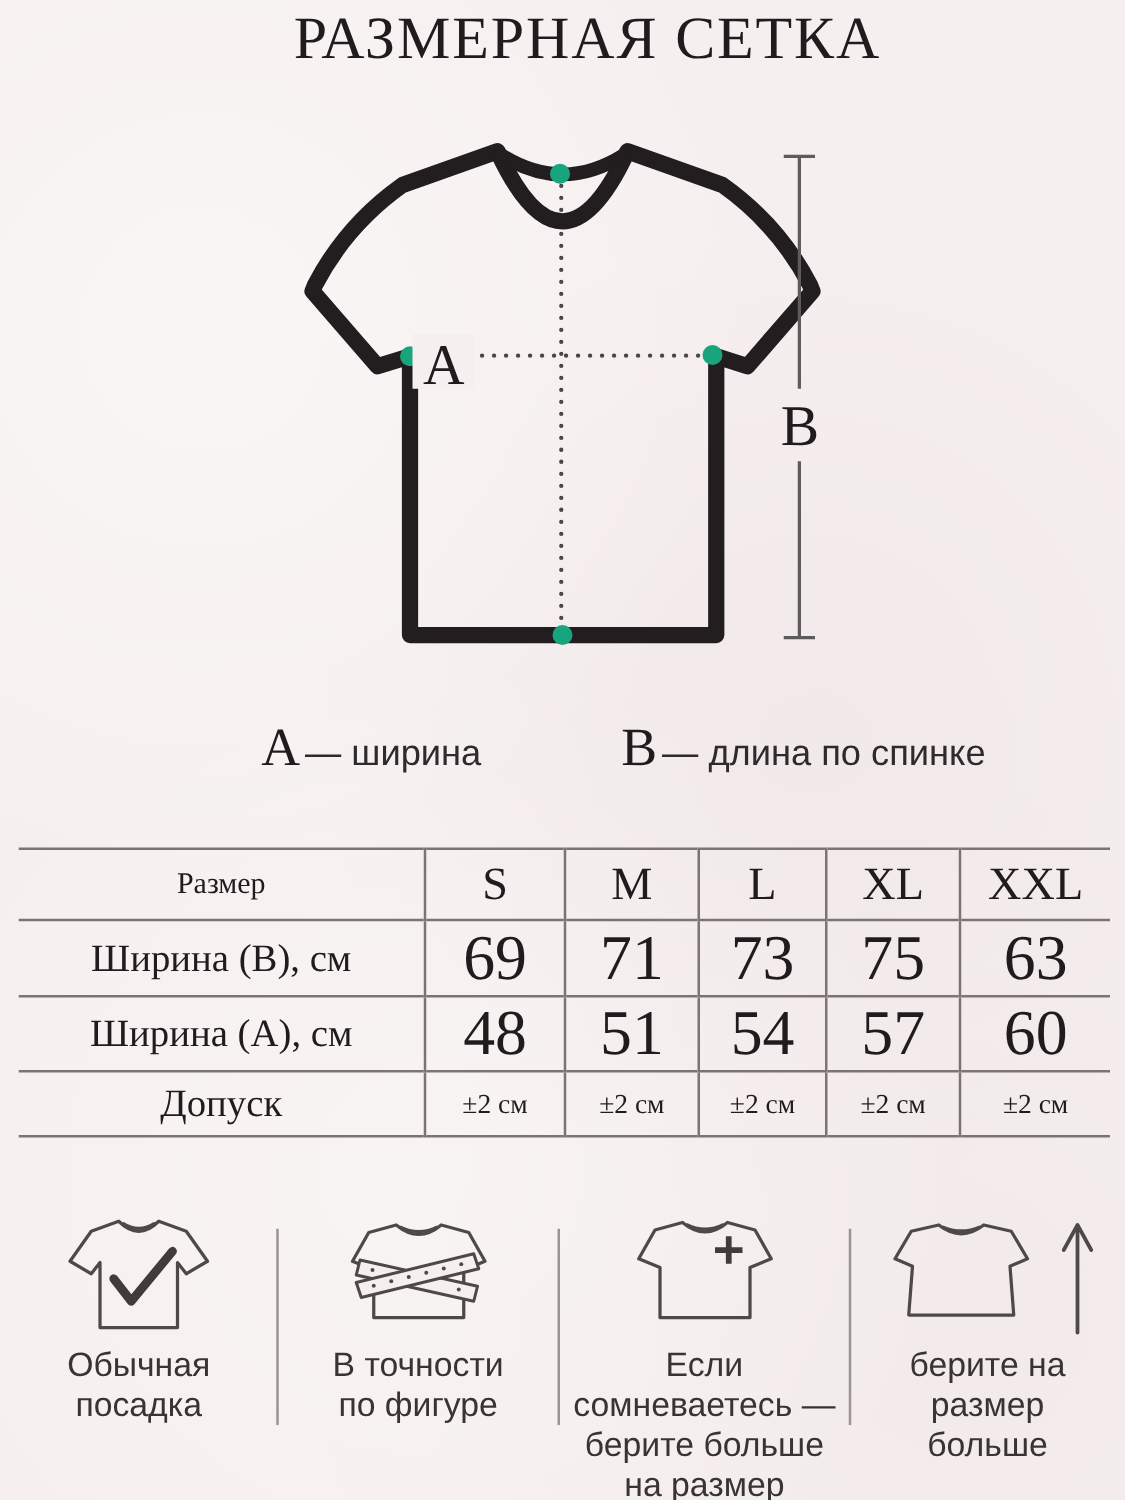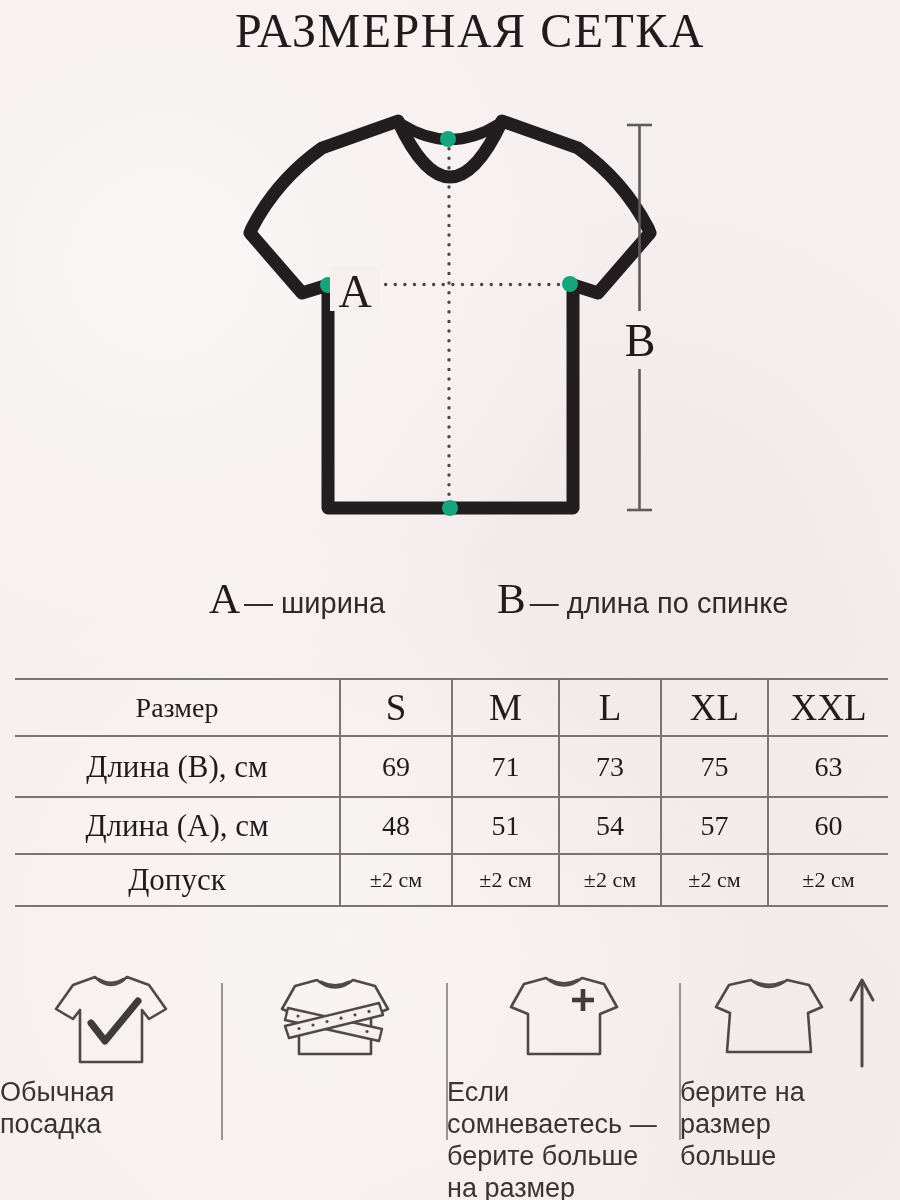--- a/index.html
+++ b/index.html
@@ -28,33 +28,33 @@
   
   table.size-table{
     position:absolute;left:15px;top:678px;width:873px;border-collapse:collapse;table-layout:fixed;
     border-top:2px solid #7b7472;border-bottom:2px solid #7b7472;
   }
   table.size-table tr{border-bottom:2px solid #7b7472;}
   table.size-table td{vertical-align:middle;text-align:center;padding:0;}
   table.size-table td + td{border-left:2px solid #7b7472;}
   td.rowlabel{text-align:left;padding-left:15px;font-size:31px;}
   tr.hdr td{height:55px;font-size:37px;}
-  tr.hdr td.rowlabel{font-size:28px;}
+  tr.hdr td.rowlabel{font-size:24px;}
   tr.r1 td{height:59px;}
   tr.r2 td{height:55px;}
   tr.r3 td{height:50px;}
-  td.num{font-size:28px;}
+  td.num{font-size:51px;}
   td.tol{font-size:22px;}
   
   .fit-guide{position:absolute;left:0;top:962px;width:900px;display:flex;}
   .fit-cell{box-sizing:border-box;}
   .fit-cell .iconbox{height:112px;display:flex;justify-content:center;align-items:flex-start;}
   .fit-cell .caption{
     font-family:"Liberation Sans",sans-serif;font-size:27px;line-height:32px;
-    color:#383434;text-align:left;margin-top:2px;
+    color:#383434;text-align:center;margin-top:2px;
   }
   .cap-line{display:block;}
   .cap-line:empty{display:none;}
   .vdiv{position:absolute;width:2px;background:#9b9493;top:983px;height:157px;}
   svg{display:block;}
 </style>
 </head>
 <body>
 <div class="canvas">
 
@@ -110,29 +110,29 @@
     <tbody>
         <tr class="hdr">
       <td class="rowlabel">Размер</td>
       <td>S</td>
       <td>M</td>
       <td>L</td>
       <td>XL</td>
       <td>XXL</td>
     </tr>
     <tr class="r1">
-      <td class="rowlabel">Длина (В), см</td>
+      <td class="rowlabel">Ширина (В), см</td>
       <td class="num">69</td>
       <td class="num">71</td>
       <td class="num">73</td>
       <td class="num">75</td>
       <td class="num">63</td>
     </tr>
     <tr class="r2">
-      <td class="rowlabel">Длина (А), см</td>
+      <td class="rowlabel">Ширина (А), см</td>
       <td class="num">48</td>
       <td class="num">51</td>
       <td class="num">54</td>
       <td class="num">57</td>
       <td class="num">60</td>
     </tr>
     <tr class="r3">
       <td class="rowlabel">Допуск</td>
       <td class="tol">±2 см</td>
       <td class="tol">±2 см</td>
@@ -178,20 +178,25 @@
               <circle cx="40" cy="53" r="1.6"></circle>
               <circle cx="54" cy="49.6" r="1.6"></circle>
             <circle cx="68" cy="46.2" r="1.6"></circle>
               <circle cx="82" cy="42.8" r="1.6"></circle>
               <circle cx="96" cy="39.4" r="1.6"></circle>
             <circle cx="25" cy="44" r="1.6"></circle>
               <circle cx="94" cy="59.5" r="1.6"></circle>
           </g>
         </svg>
       </div>
+      <div class="caption">
+        <span class="cap-line">В точности</span>
+        <span class="cap-line">по фигуре</span>
+
+      </div>
     </div>
 
     <div class="fit-cell" style="width:233px">
       <div class="iconbox">
         <svg width="124" height="104" viewBox="0 0 124 104" style="margin-top:8px">
           <g fill="none" stroke="#4e4949" stroke-width="2.6" stroke-linejoin="round">
             <path d="M 44 8 L 22 14 L 9 37 L 26 44 L 26 84 L 98 84 L 98 44 L 115 37 L 102 14 L 80 8 Q 62 23 44 8 Z"></path>
             <path d="M 47 9.5 Q 62 17 77 9.5"></path>
           </g>
           <g stroke="#403c3c" stroke-width="4.6" stroke-linecap="butt">

